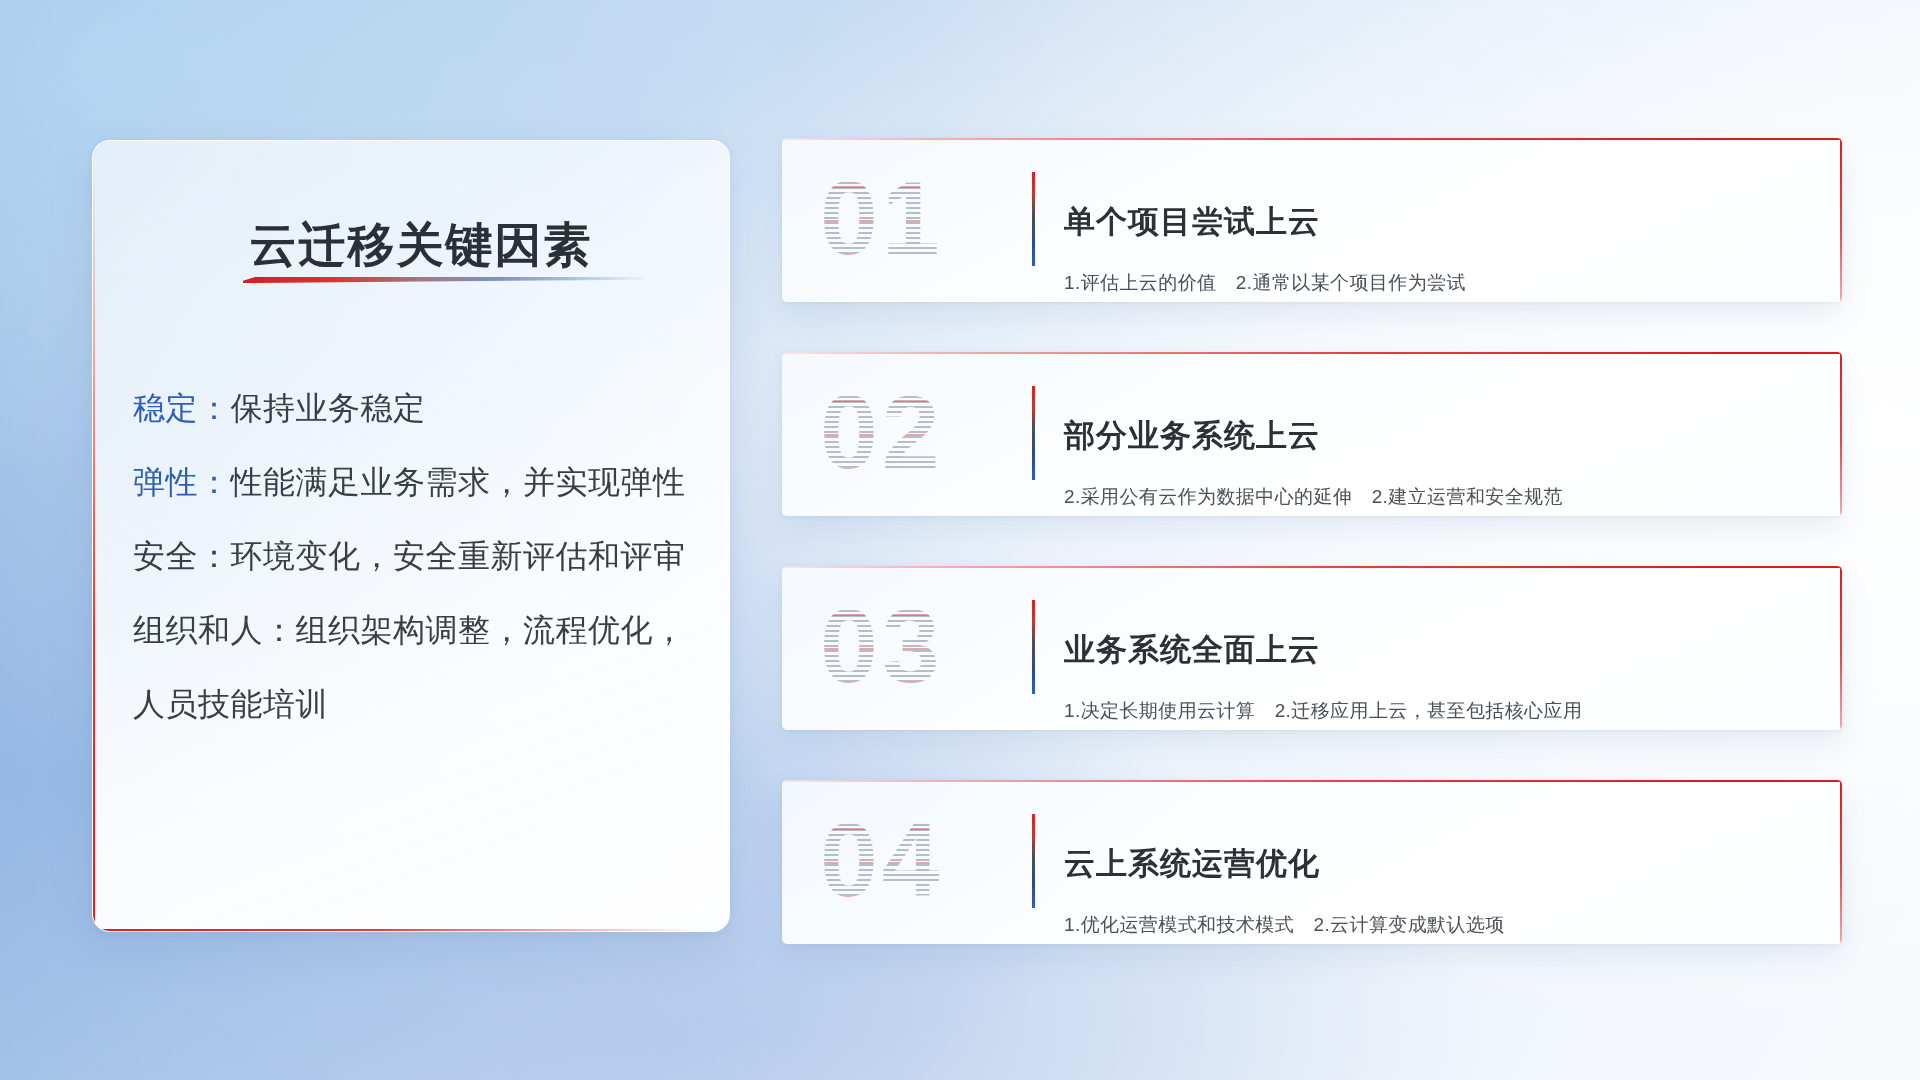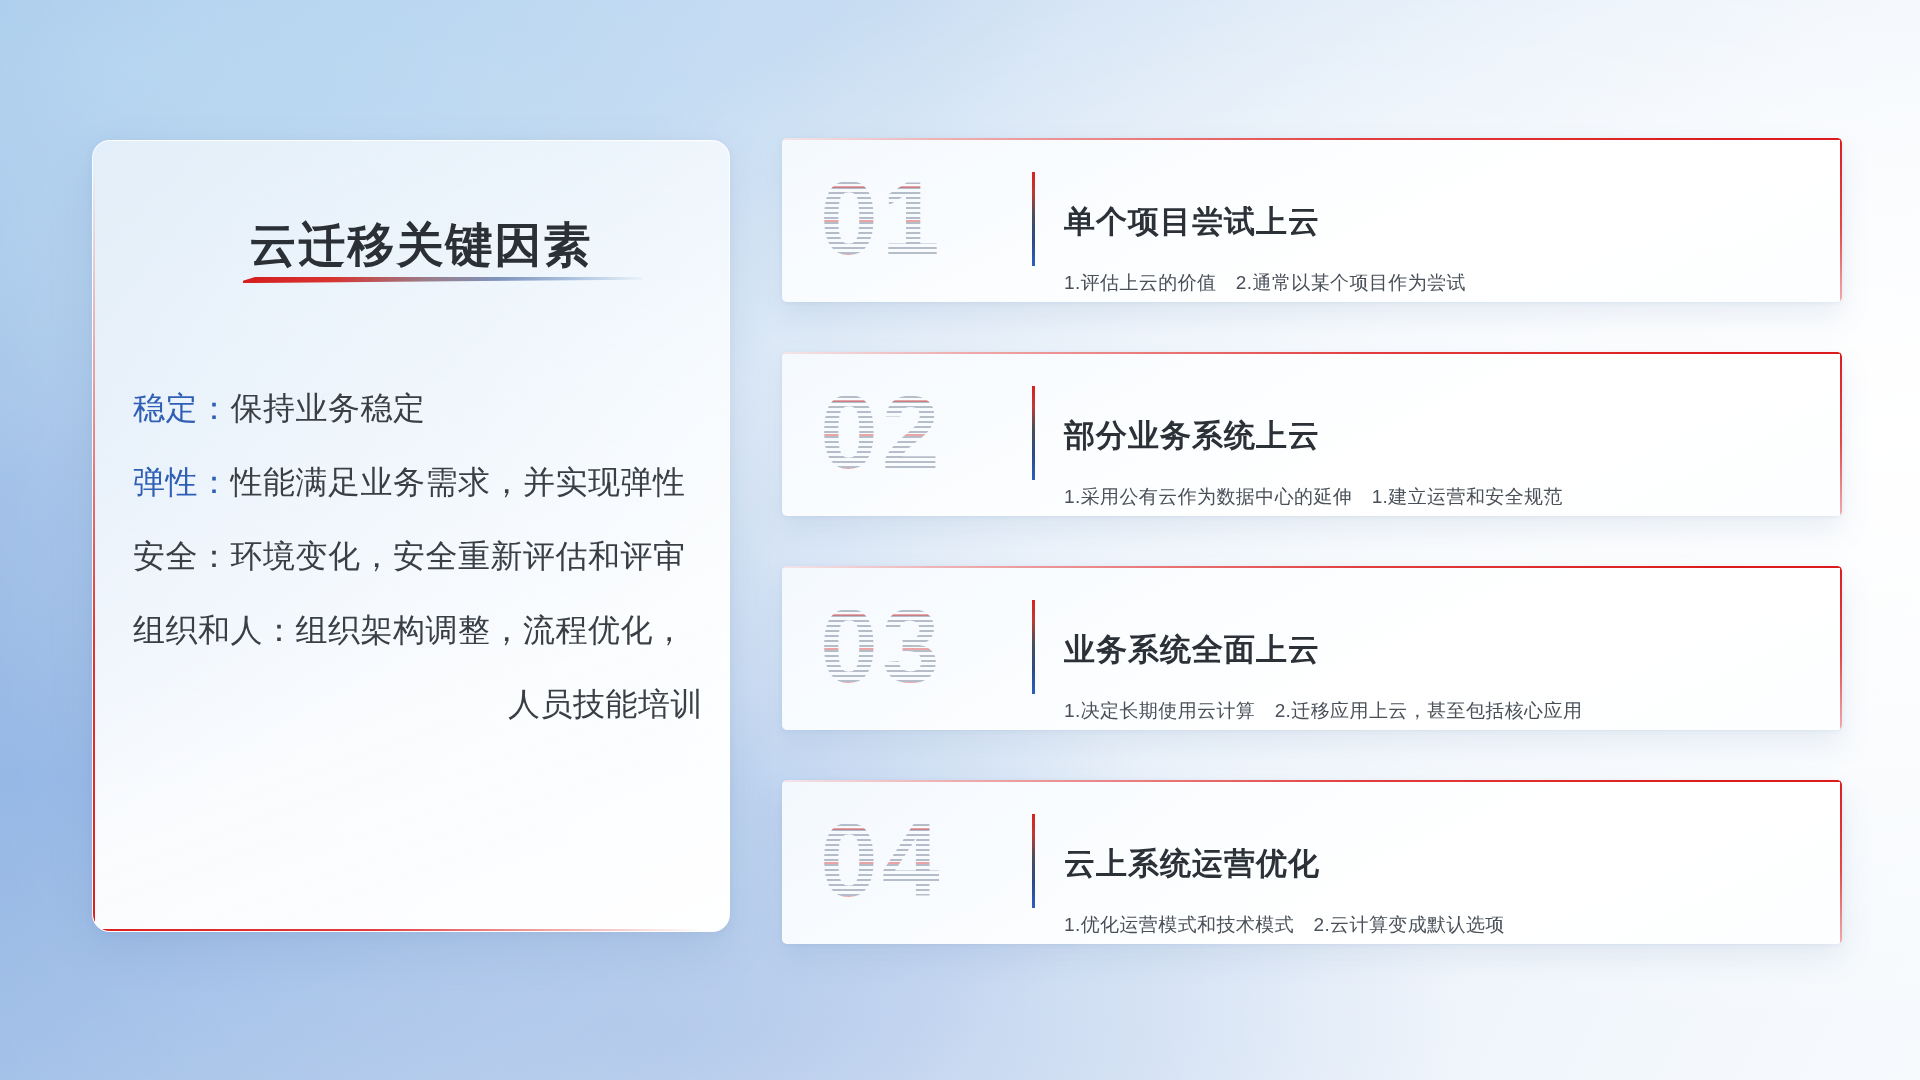--- a/index.html
+++ b/index.html
@@ -119,21 +119,21 @@
   .panel-row {
     font-size: 32px;
     line-height: 74px;
     color: #3a3f46;
     white-space: nowrap;
     letter-spacing: 0.5px;
   }
   .panel-row .row-label { color: #3a3f46; }
   .panel-row.accent .row-label { color: #2f5fb5; }
   .panel-row .row-text { color: #3a3f46; }
-  .panel-row.continuation { padding-left: 0; text-align: right; }
+  .panel-row.continuation { padding-left: 0; }
 
   
   #cards {
     position: absolute;
     left: 782px;
     top: 138px;
     width: 1060px;
   }
   .card {
     position: relative;
@@ -314,21 +314,21 @@
     </article>
 
     <article class="card">
       <div class="card-top-rule"></div>
       <div class="card-right-rule"></div>
       <div class="card-number">02</div>
       <div class="card-number-red">02</div>
       <div class="card-divider"></div>
       <div class="card-body">
         <h2 class="card-heading">部分业务系统上云</h2>
-        <p class="card-desc">1.采用公有云作为数据中心的延伸　1.建立运营和安全规范</p>
+        <p class="card-desc">2.采用公有云作为数据中心的延伸　2.建立运营和安全规范</p>
       </div>
     </article>
 
     <article class="card">
       <div class="card-top-rule"></div>
       <div class="card-right-rule"></div>
       <div class="card-number">03</div>
       <div class="card-number-red">03</div>
       <div class="card-divider"></div>
       <div class="card-body">

